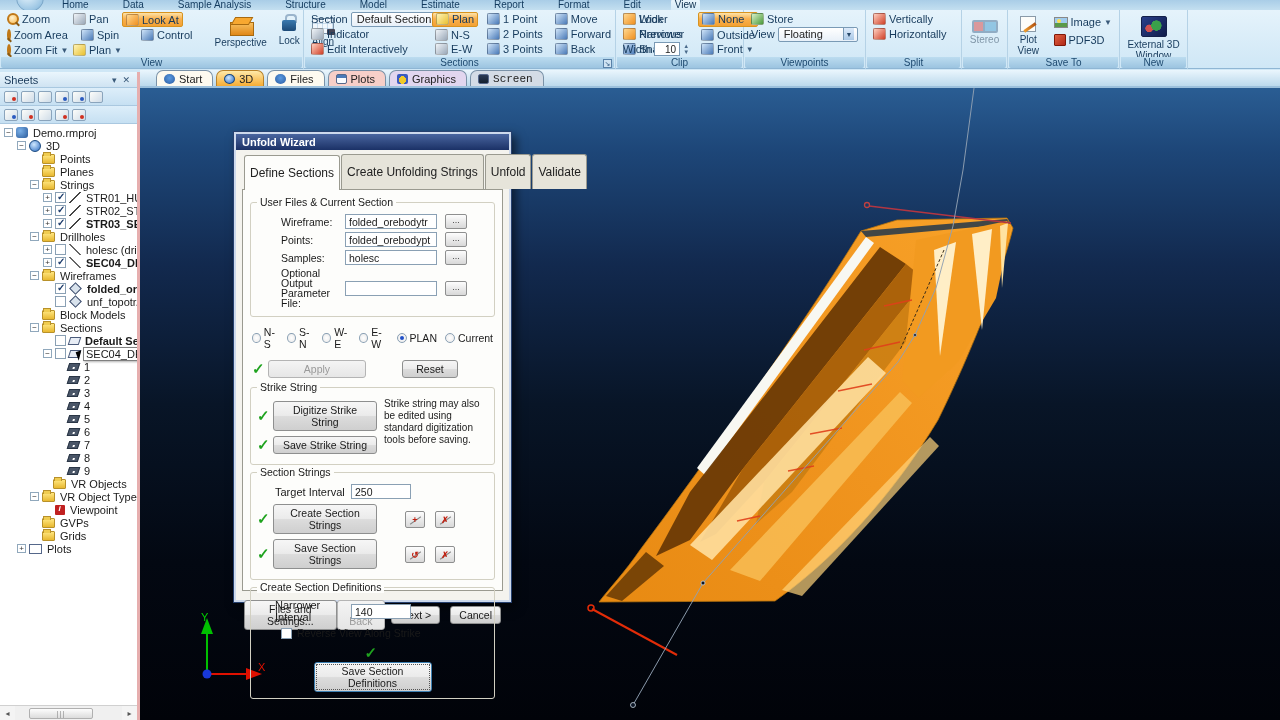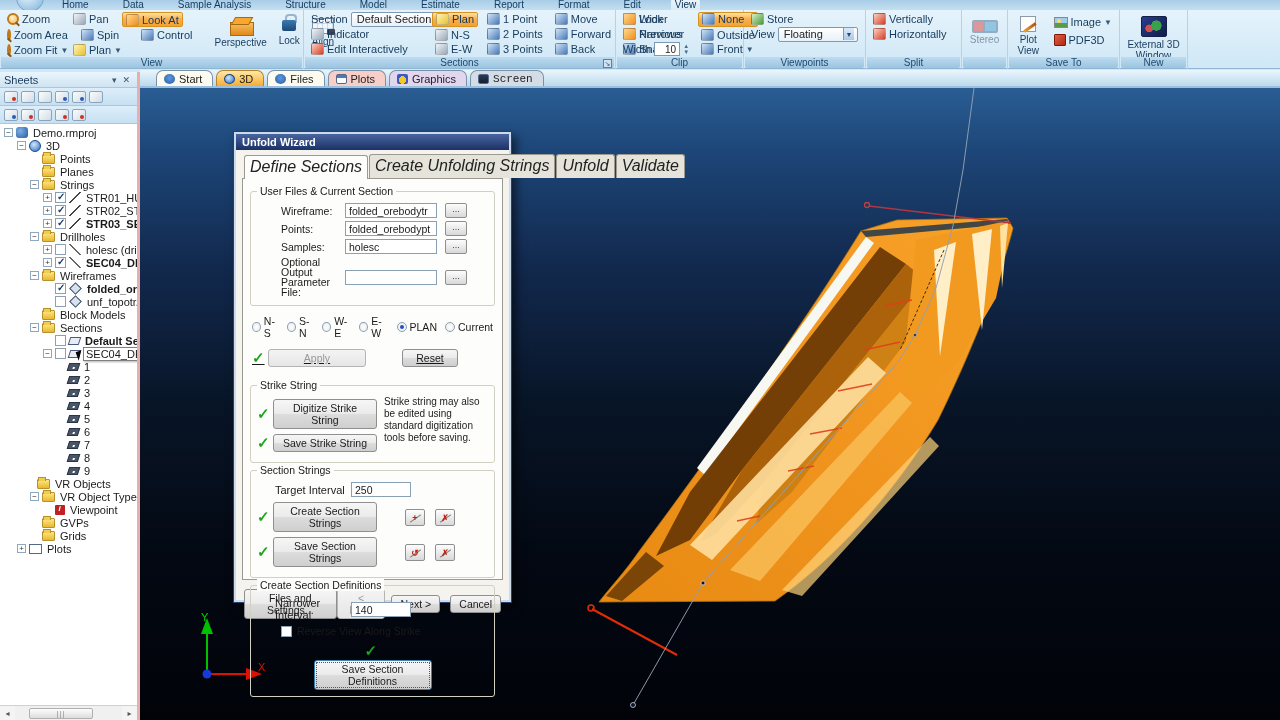--- a/index.html
+++ b/index.html
@@ -146,22 +146,22 @@
   
   #viewport { position:absolute; left:140px; top:88px; width:1140px; height:632px; background:#0a1830; }
 
   
   #dialog { position:absolute; left:233px; top:131px; width:279px; height:472px;
     background:#f4f3ee; border:1px solid #26406e; box-shadow:0 0 0 2px #cdd9ec inset, 4px 5px 9px rgba(0,0,0,.55);
     z-index:10; font-size:11px; color:#1a1a1a; }
   #dlg-title { height:16px; margin:2px; background:linear-gradient(#49659f,#1b3166); color:#fff;
     font-weight:bold; font-size:11px; display:flex; align-items:center; padding:0 6px; }
   #dlg-tabs { display:flex; margin:4px 8px 0 10px; position:relative; z-index:2; }
-  .dtab2 { font-size:16px; padding:2px 5px; border:1px solid #9a9a90; border-bottom:none;
-    border-radius:3px 3px 0 0; background:#e6e4da; color:#222; margin-right:1px; white-space:nowrap;font-style:italic; }
+  .dtab2 { font-size:12px; padding:10px 5px; border:1px solid #9a9a90; border-bottom:none;
+    border-radius:3px 3px 0 0; background:#e6e4da; color:#222; margin-right:1px; white-space:nowrap; }
   .dtab2.active { background:#fdfdfb; position:relative; top:1px; padding-bottom:3px; }
   #dlg-page { margin:0 8px; background:#fdfdfb; border:1px solid #9a9a90; height:402px; padding:5px 7px; }
   .grp { border:1px solid #d2d0c2; border-radius:3px; position:relative; margin-top:7px; padding:8px 6px 5px 6px; }
   .grp-legend { position:absolute; top:-7px; left:6px; background:#fdfdfb; padding:0 3px; font-size:10.5px; color:#1a1a1a; }
   .frow { display:flex; align-items:center; margin:3px 0; }
   .flabel { width:88px; padding-left:24px; font-size:10.5px; }
   .flabel.two { line-height:10px; }
   .tbox { width:92px; height:15px; background:#fff; border:1px solid #8aa0b4; font-size:10.5px;
     padding:1px 3px; overflow:hidden; white-space:nowrap; }
   .browse { width:22px; height:15px; margin-left:8px; background:linear-gradient(#fdfdfd,#d8d8d8);
@@ -169,21 +169,21 @@
   #radio-row { display:flex; align-items:center; gap:8px; margin:9px 2px 4px 2px; }
   .radio-item { display:flex; align-items:center; gap:3px; font-size:10.5px; }
   .rdot { width:10px; height:10px; border-radius:50%; border:1px solid #8aa0b4; background:radial-gradient(#fff,#e8e8e8); position:relative; }
   .rdot.sel::after { content:""; position:absolute; left:2px; top:2px; width:4px; height:4px; border-radius:50%; background:#2050c8; }
   .ok { color:#1fa31f; font-size:15px; font-weight:bold; width:16px; flex:0 0 auto; }
   .ok::before { content:"✓"; }
   .btn { background:linear-gradient(#f6f6f6,#ebebeb 48%,#dcdcdc 52%,#cfcfcf); border:1px solid #8e8f8f;
     border-radius:3px; font-size:10.5px; color:#1a1a1a; text-align:center; padding:2px 8px; }
   .btn.dis { color:#9a9a9a; border-color:#b4b4b4; background:linear-gradient(#f4f4f4,#e6e6e6); }
   .btn.focus { border-color:#3c7fb1; outline:1px dotted #555; outline-offset:-3px; }
-  .apply-row { display:flex; align-items:center; margin:10px 2px 18px 2px;text-decoration:underline; }
+  .apply-row { display:flex; align-items:center; margin:10px 2px 9px 2px; }
   .strike-flex { display:flex; }
   .strike-left { flex:1; }
   .note { width:104px; font-size:10px; line-height:12px; color:#222; padding-top:2px; }
   .brow { display:flex; align-items:center; margin:5px 0; }
   .wbtn { width:104px; }
   .mini { width:20px; height:17px; margin-left:10px; background:linear-gradient(#fdfdfd,#d8d8d8);
     border:1px solid #8e8f8f; border-radius:2px; position:relative; font-size:10px; text-align:center; line-height:15px; }
   .mini::before { content:""; position:absolute; left:3px; top:8px; width:13px; height:1px; background:#888; transform:rotate(-35deg); }
   .mini span { position:relative; color:#c02010; font-weight:bold; font-size:9px; }
   .cbrow { display:flex; align-items:center; gap:5px; margin:4px 0 4px 24px; font-size:10.5px; }
@@ -653,21 +653,21 @@
         <div class="trow" data-interactable="true" style="padding-left: 56px;">
           <span class="exp none" data-interactable="false"></span>
           <span class="ti i-secitem" data-interactable="false"></span>
           <span class="lbl" data-interactable="false">8</span>
         </div>
         <div class="trow" data-interactable="true" style="padding-left: 56px;">
           <span class="exp none" data-interactable="false"></span>
           <span class="ti i-secitem" data-interactable="false"></span>
           <span class="lbl" data-interactable="false">9</span>
         </div>
-        <div class="trow" data-interactable="true" style="padding-left: 25px;">
+        <div class="trow" data-interactable="true" style="padding-left: 41px;">
           <span class="exp none" data-interactable="false"></span>
           <span class="ti i-folder" data-interactable="false"></span>
           <span class="lbl" data-interactable="false">VR Objects</span>
         </div>
         <div class="trow" data-interactable="true" style="padding-left: 30px;">
           <span class="exp" data-interactable="true">−</span>
           <span class="ti i-folder" data-interactable="false"></span>
           <span class="lbl" data-interactable="false">VR Object Types</span>
         </div>
         <div class="trow" data-interactable="true" style="padding-left: 43px;">

